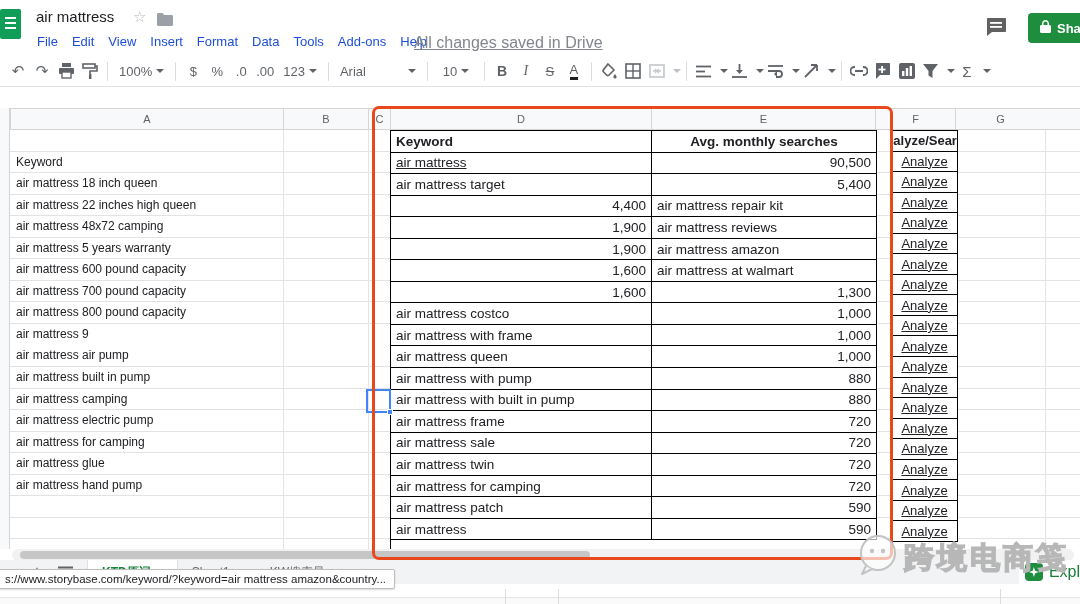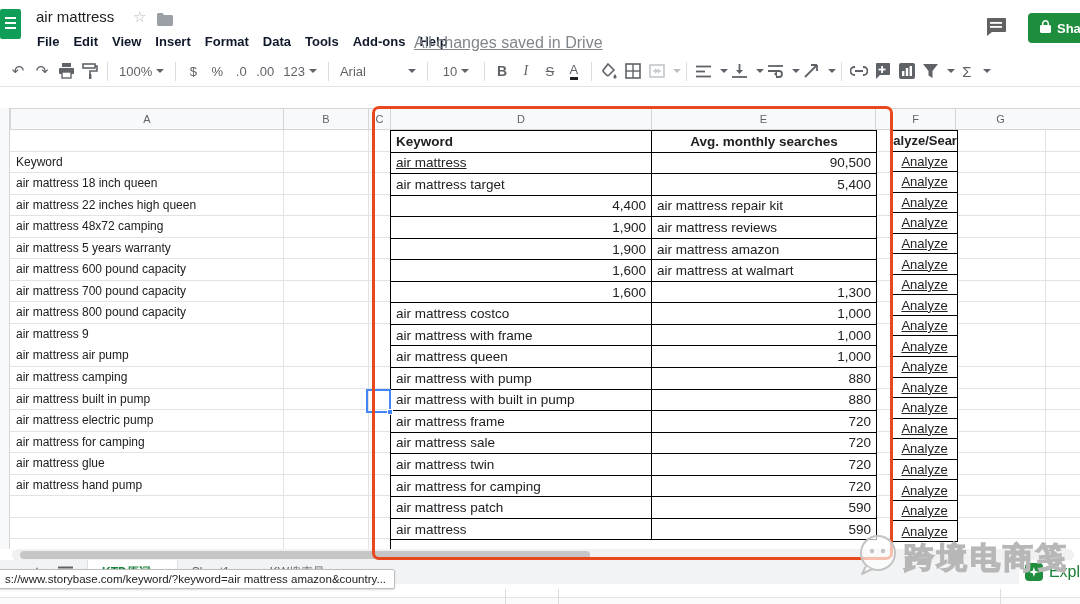--- a/index.html
+++ b/index.html
@@ -8,21 +8,21 @@
   #app { position:relative; width:1080px; height:604px; overflow:hidden; background:#fff; color:#202124; }
 
   
   .header { position:absolute; left:0; top:0; width:1080px; height:56px; background:#fff; }
   .sheets-logo { position:absolute; left:0; top:9px; width:21px; height:30px; background:#0f9d58; border-radius:2px; }
   .sheets-logo i { position:absolute; left:5px; width:11px; height:2px; background:#fff; }
   .doc-title { position:absolute; left:36px; top:8px; font-size:15px; color:#202124; }
   .star { position:absolute; left:133px; top:8px; font-size:15px; color:#b6b6b6; }
   .folder-ic { position:absolute; left:157px; top:12px; }
   .menu-bar { position:absolute; left:30px; top:31px; display:flex; }
-  .menu-item { font-size:13px; color:#0f172a; padding:3px 7px; cursor:default;font-weight:bold; }
+  .menu-item { font-size:13px; color:#1d4ed8; padding:3px 7px; cursor:default; }
   .saved-link { position:absolute; left:414px; top:34px; font-size:16px; color:#80868b; text-decoration:underline; }
   .comment-top { position:absolute; left:985px; top:17px; }
   .share-btn { position:absolute; left:1028px; top:13px; height:30px; width:80px; background:#1e8e3e; border-radius:4px; color:#fff; font-size:13px; font-weight:bold; display:flex; align-items:center; gap:6px; padding:0 12px; }
 
   
   .toolbar { position:absolute; left:0; top:56px; width:1080px; height:31px; border-bottom:1px solid #e3e3e3; display:flex; align-items:center; padding-left:6px; background:#fff; color:#5f6368; }
   .tb { height:26px; min-width:24px; display:flex; align-items:center; justify-content:center; border-radius:3px; font-size:13px; color:#5f6368; }
   .tb svg { display:block; }
   .tb-div { width:1px; height:19px; background:#dadce0; margin:0 5px; }
   .caret { width:0; height:0; border-left:4px solid transparent; border-right:4px solid transparent; border-top:4px solid #5f6368; margin-left:4px; }
@@ -301,22 +301,22 @@
         <div class="a-cell">Keyword</div>
         <div class="a-cell">air mattress 18 inch queen</div>
         <div class="a-cell">air mattress 22 inches high queen</div>
         <div class="a-cell">air mattress 48x72 camping</div>
         <div class="a-cell">air mattress 5 years warranty</div>
         <div class="a-cell">air mattress 600 pound capacity</div>
         <div class="a-cell">air mattress 700 pound capacity</div>
         <div class="a-cell">air mattress 800 pound capacity</div>
         <div class="a-cell">air mattress 9</div>
         <div class="a-cell">air mattress air pump</div>
+        <div class="a-cell">air mattress built in pump</div>
         <div class="a-cell">air mattress camping</div>
-        <div class="a-cell">air mattress built in pump</div>
         <div class="a-cell">air mattress electric pump</div>
         <div class="a-cell">air mattress for camping</div>
         <div class="a-cell">air mattress glue</div>
         <div class="a-cell">air mattress hand pump</div>
       </div>
 
     <div class="kw-table">
         <div class="tcell head">Keyword</div>
         <div class="tcell head center">Avg. monthly searches</div>
         <div class="tcell">

